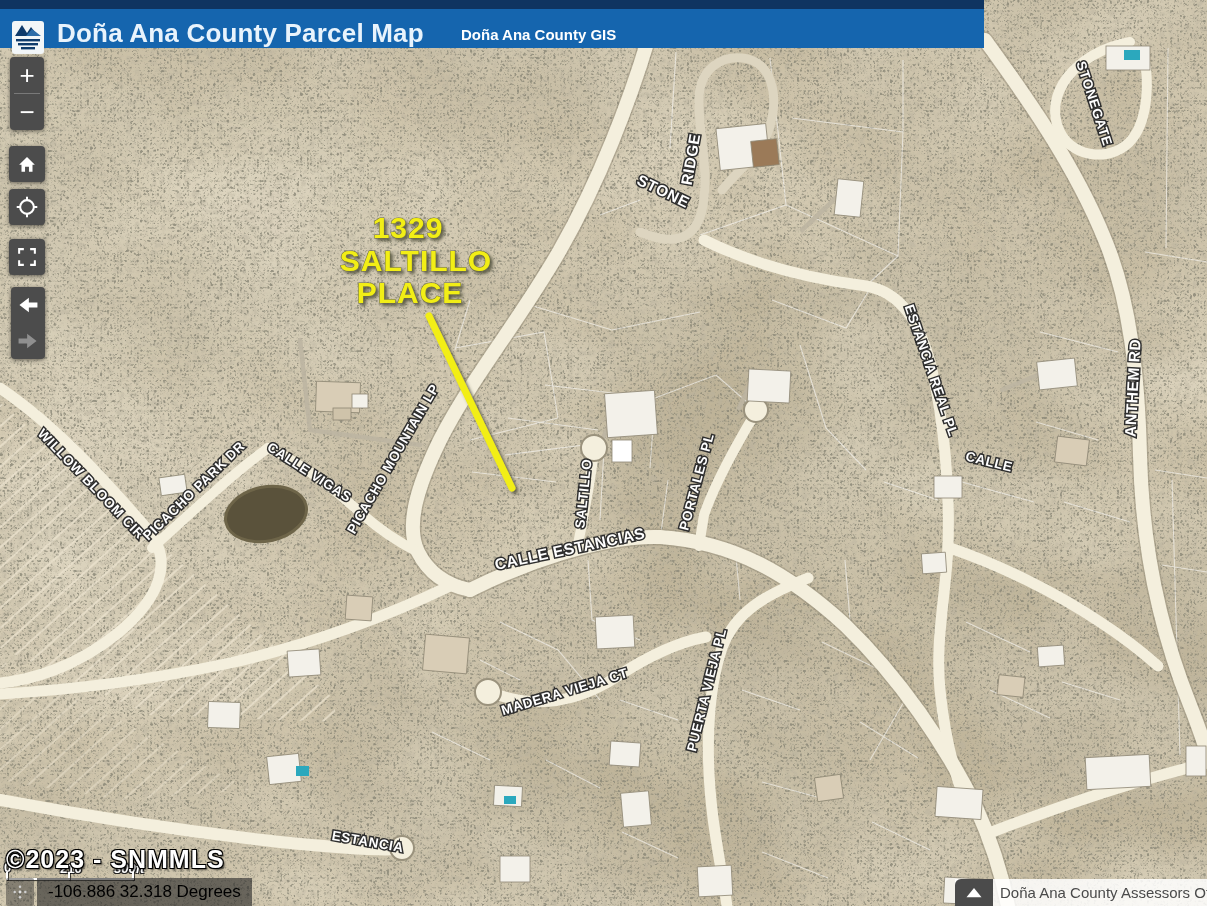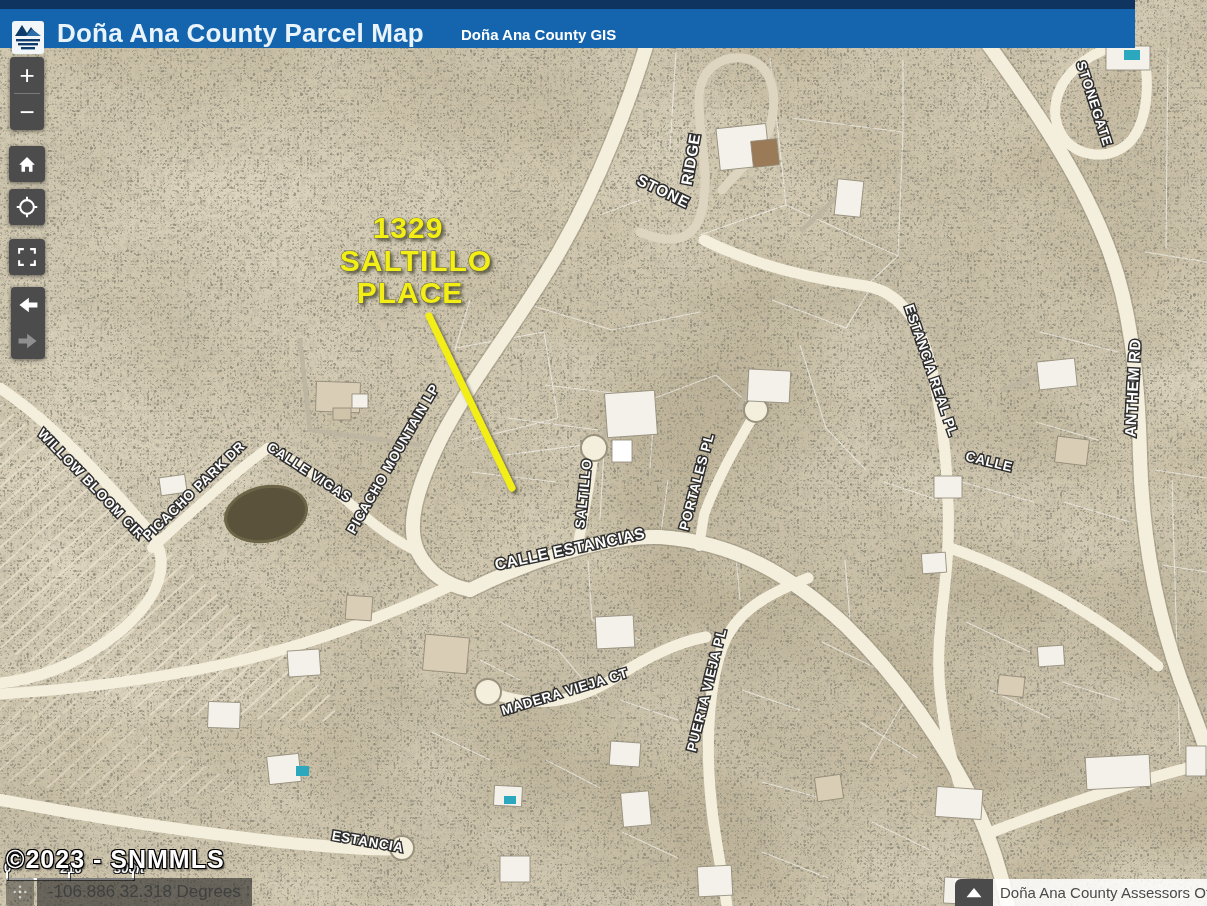--- a/index.html
+++ b/index.html
@@ -1,20 +1,20 @@
 <!DOCTYPE html>
 <html><head>
 <meta charset="utf-8">
 <style>
   html,body{margin:0;padding:0;}
   body{width:1207px;height:906px;position:relative;overflow:hidden;
        font-family:"Liberation Sans",sans-serif;background:#c8bda3;}
 
   
-  .header{position:absolute;top:0;left:0;width:1135px;height:48px;
+  .header{position:absolute;top:0;left:0;width:984px;height:48px;
           background:#1565ae;border-top:9px solid #0f3460;box-sizing:border-box;
           display:flex;align-items:center;z-index:30;}
   .logo{position:absolute;left:12px;top:12px;width:32px;height:33px;}
   .title{position:absolute;left:57px;top:9px;font-size:26px;font-weight:bold;
          color:#e8f3fc;letter-spacing:0.2px;white-space:nowrap;}
   .subtitle{position:absolute;left:461px;top:17px;font-size:15px;font-weight:bold;
             color:#ffffff;white-space:nowrap;text-align:center;}
 
   
   .map{position:absolute;inset:0;z-index:1;cursor:default;}
@@ -47,21 +47,21 @@
      text-shadow:-1px -1px 0 #222,1px -1px 0 #222,-1px 1px 0 #222,1px 1px 0 #222;}
   .scalebar .s0{left:2px;top:3px;} .scalebar .s1{left:58px;top:4px;} .scalebar .s2{left:112px;top:4px;font-style:italic;}
   .scalebar .sline{position:absolute;left:4px;top:21px;width:128px;height:2px;background:#fff;
      box-shadow:1px 1px 0 rgba(0,0,0,.65);}
   .scalebar .tick{position:absolute;top:15px;width:2px;height:8px;background:#fff;
      box-shadow:1px 1px 0 rgba(0,0,0,.65);}
   .coordbtn{position:absolute;left:6px;top:878px;width:28px;height:28px;z-index:22;
      background:rgba(45,45,45,.45);border:none;border-radius:2px;cursor:pointer;
      display:flex;align-items:center;justify-content:center;}
   .coords{position:absolute;left:37px;top:878px;height:28px;z-index:22;
-     background:rgba(42,42,42,.62);color:#404040;font-size:17px;
+     background:rgba(42,42,42,.62);color:#000000;font-size:17px;
      display:flex;align-items:center;padding:0 11px;white-space:nowrap;}
   .attrib{position:absolute;right:0;bottom:0;height:27px;width:252px;z-index:22;
      background:rgba(255,255,255,.85);display:flex;align-items:center;overflow:hidden;}
   .attrib .expand{width:38px;height:27px;flex:0 0 auto;background:#4b4b4b;border:none;
      border-radius:6px 0 0 0;cursor:pointer;display:flex;align-items:center;justify-content:center;}
   .attrib .atext{font-size:15px;color:#4a4a4a;white-space:nowrap;padding-left:7px;}
 </style>
 </head>
 <body>
 

